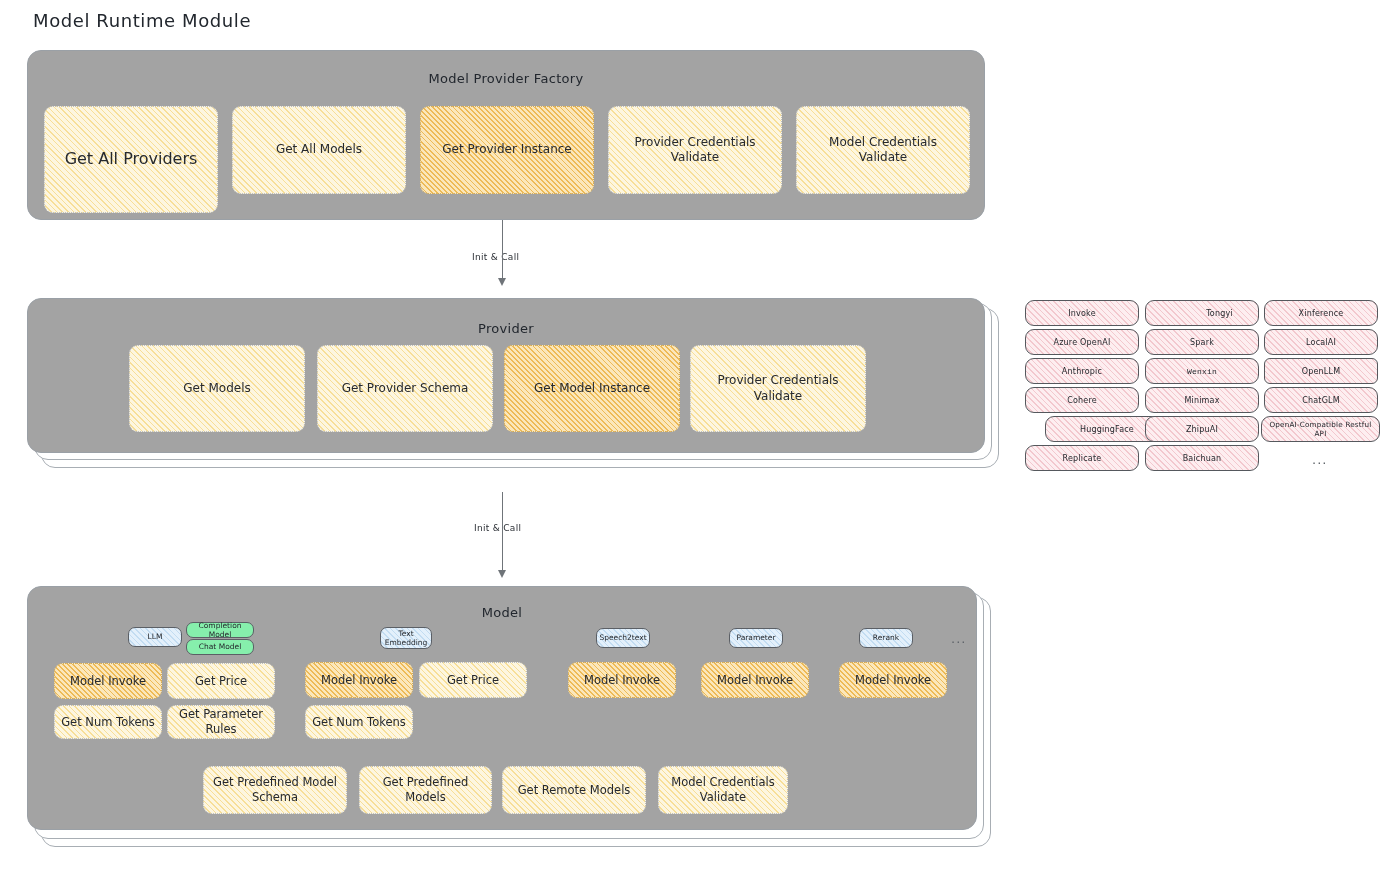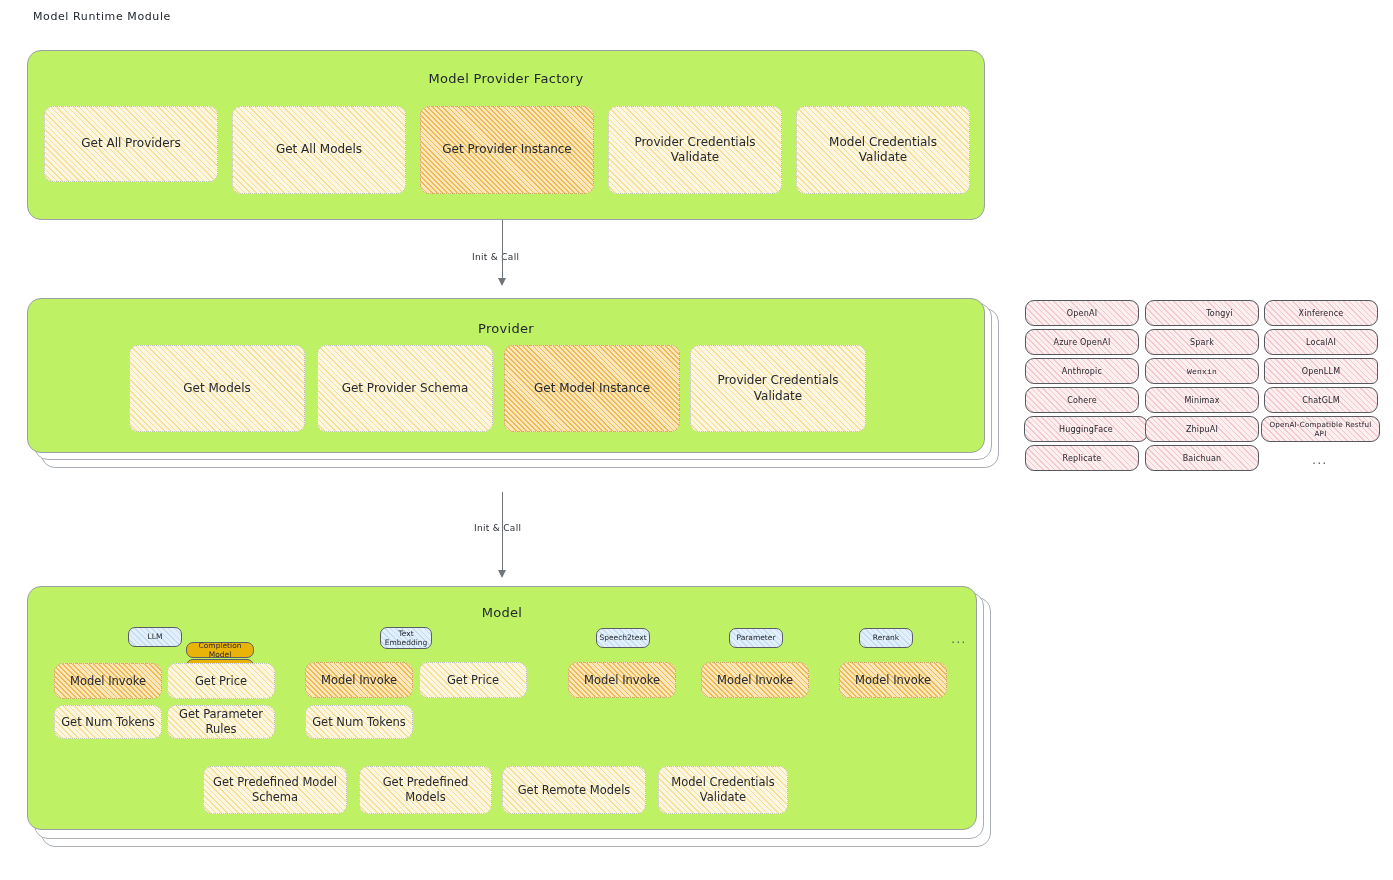--- a/index.html
+++ b/index.html
@@ -15,29 +15,29 @@
     font-family: "DejaVu Sans", sans-serif;
     color: #1f2328;
     overflow: hidden;
   }
 
   
   #page-title {
     position: absolute;
     left: 33px;
     top: 10px;
-    font-size: 11px;
+    font-size: 18px;
     letter-spacing: .6px;
     color: #22272e;
   }
 
   
   .sketch-card {
     position: absolute;
-    background: #bef264;
+    background: #a3a3a3;
     border: 1.4px solid #9aa0a6;
     border-radius: 14px;
     box-sizing: border-box;
   }
   
   .deck-layer {
     position: absolute;
     background: #ffffff;
     border: 1.2px solid #a8aeb4;
     border-radius: 14px;
@@ -128,21 +128,21 @@
   }
   .badge-blue {
     background-color: #e3f0fb;
     background-image:
       repeating-linear-gradient(45deg,
         rgba(120,175,220,.30) 0px,
         rgba(120,175,220,.30) 1px,
         rgba(120,175,220,0) 1px,
         rgba(120,175,220,0) 4px);
   }
-  .badge-white { background: #eab308; margin-top: 20px; }
+  .badge-white { background: #86efac; }
 
   
   .arrow-line {
     position: absolute;
     width: 0;
     border-left: 1.3px solid #6f7479;
   }
   .arrow-head {
     position: absolute;
     width: 0; height: 0;
@@ -166,45 +166,45 @@
   }
 </style>
 </head>
 <body>
 
 <div id="page-title">Model Runtime Module</div>
 
 <div class="sketch-card" style="left:27px; top:50px; width:958px; height:170px; z-index:2;">
   <div class="card-title" style="top:20px;">Model Provider Factory</div>
 </div>
-<div class="node node-yellow" style="left:44px; top:106px; width:174px; height:76px; font-size:12px; z-index:3;">Get All Providers</div>
+<div class="node node-yellow" style="left:44px; top:106px; width:174px; height:107px; font-size:16px; z-index:3;">Get All Providers</div>
 <div class="node node-yellow" style="left:232px; top:106px; width:174px; height:88px; font-size:12px; z-index:3;">Get All Models</div>
 <div class="node node-orange" style="left:420px; top:106px; width:174px; height:88px; font-size:12px; z-index:3;">Get Provider Instance</div>
 <div class="node node-yellow" style="left:608px; top:106px; width:174px; height:88px; font-size:12px; z-index:3;">Provider Credentials Validate</div>
 <div class="node node-yellow" style="left:796px; top:106px; width:174px; height:88px; font-size:12px; z-index:3;">Model Credentials Validate</div>
 
 <div class="arrow-line" style="left:502px; top:220px; height:60px; z-index:1;"></div>
 <div class="arrow-head" style="left:498px; top:278px; z-index:1;"></div>
 <div class="arrow-label" style="left:472px; top:252px;">Init &amp; Call</div>
 
 <div class="deck-layer" style="left:41px; top:308px; width:958px; height:160px;"></div>
 <div class="deck-layer" style="left:34px; top:303px; width:958px; height:157px;"></div>
 <div class="sketch-card" style="left:27px; top:298px; width:958px; height:155px; z-index:2;">
   <div class="card-title" style="top:22px;">Provider</div>
 </div>
 <div class="node node-yellow" style="left:129px; top:345px; width:176px; height:87px; font-size:12px; z-index:3;">Get Models</div>
 <div class="node node-yellow" style="left:317px; top:345px; width:176px; height:87px; font-size:12px; z-index:3;">Get Provider Schema</div>
 <div class="node node-orange" style="left:504px; top:345px; width:176px; height:87px; font-size:12px; z-index:3;">Get Model Instance</div>
 <div class="node node-yellow" style="left:690px; top:345px; width:176px; height:87px; font-size:12px; z-index:3;">Provider Credentials Validate</div>
 
-<div class="pill-pink" style="left:1025px; top:300px; width:114px; height:26px;">OpenAI</div>
+<div class="pill-pink" style="left:1025px; top:300px; width:114px; height:26px;">Invoke</div>
 <div class="pill-pink" style="left:1025px; top:329px; width:114px; height:26px;">Azure OpenAI</div>
 <div class="pill-pink" style="left:1025px; top:358px; width:114px; height:26px;">Anthropic</div>
 <div class="pill-pink" style="left:1025px; top:387px; width:114px; height:26px;">Cohere</div>
-<div class="pill-pink" style="left:1024px; top:416px; width:124px; height:26px;">HuggingFace</div>
+<div class="pill-pink" style="left:1045px; top:416px; width:124px; height:26px;">HuggingFace</div>
 <div class="pill-pink" style="left:1025px; top:445px; width:114px; height:26px;">Replicate</div>
 
 <div class="pill-pink" style="left:1145px; top:300px; width:114px; height:26px;padding-left:38px;">Tongyi</div>
 <div class="pill-pink" style="left:1145px; top:329px; width:114px; height:26px;">Spark</div>
 <div class="pill-pink" style="left:1145px; top:358px; width:114px; height:26px;font-family:Liberation Mono, monospace;">Wenxin</div>
 <div class="pill-pink" style="left:1145px; top:387px; width:114px; height:26px;">Minimax</div>
 <div class="pill-pink" style="left:1145px; top:416px; width:114px; height:26px;">ZhipuAI</div>
 <div class="pill-pink" style="left:1145px; top:445px; width:114px; height:26px;">Baichuan</div>
 
 <div class="pill-pink" style="left:1264px; top:300px; width:114px; height:26px;">Xinference</div>

